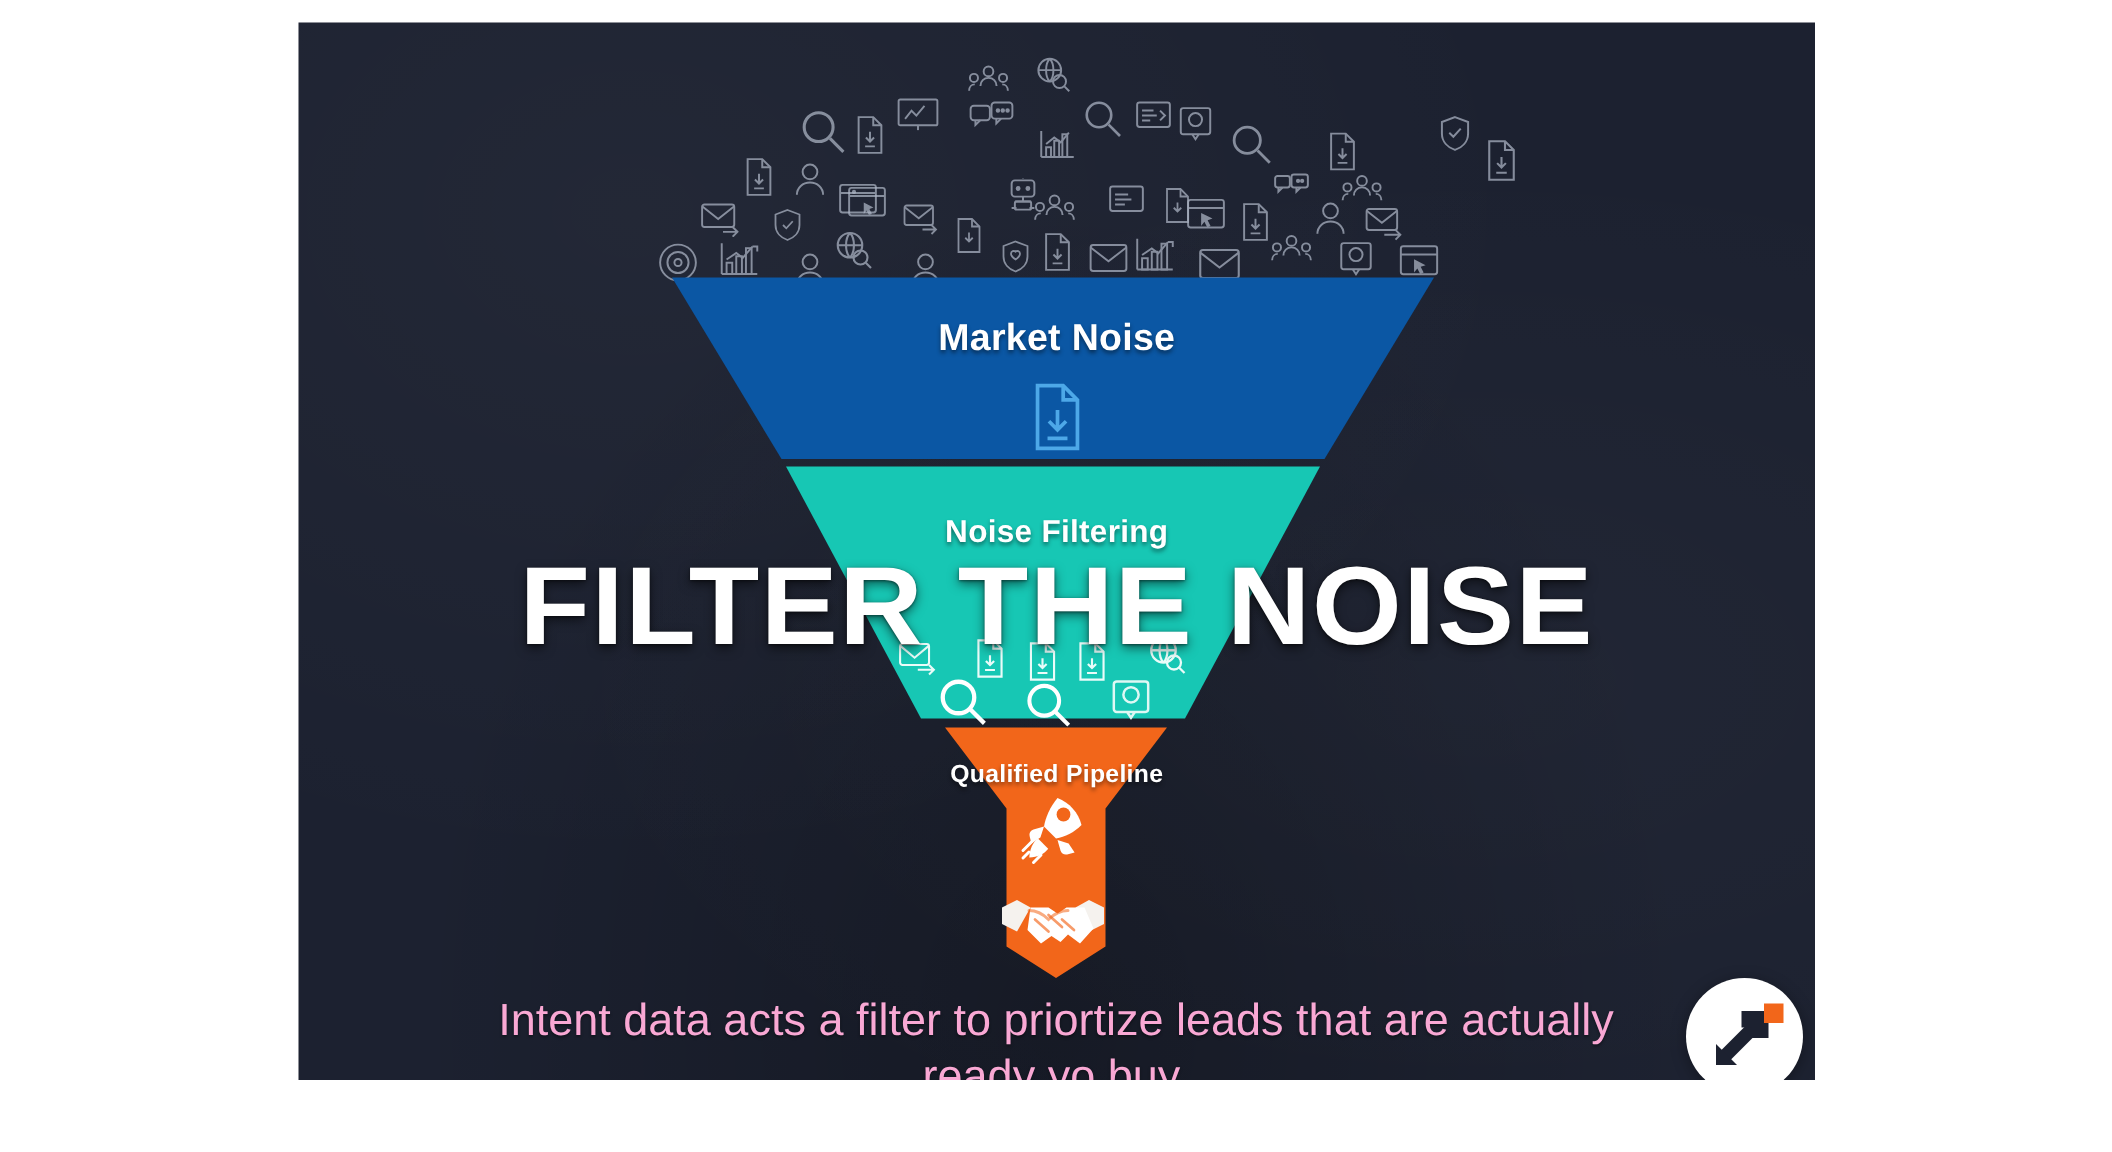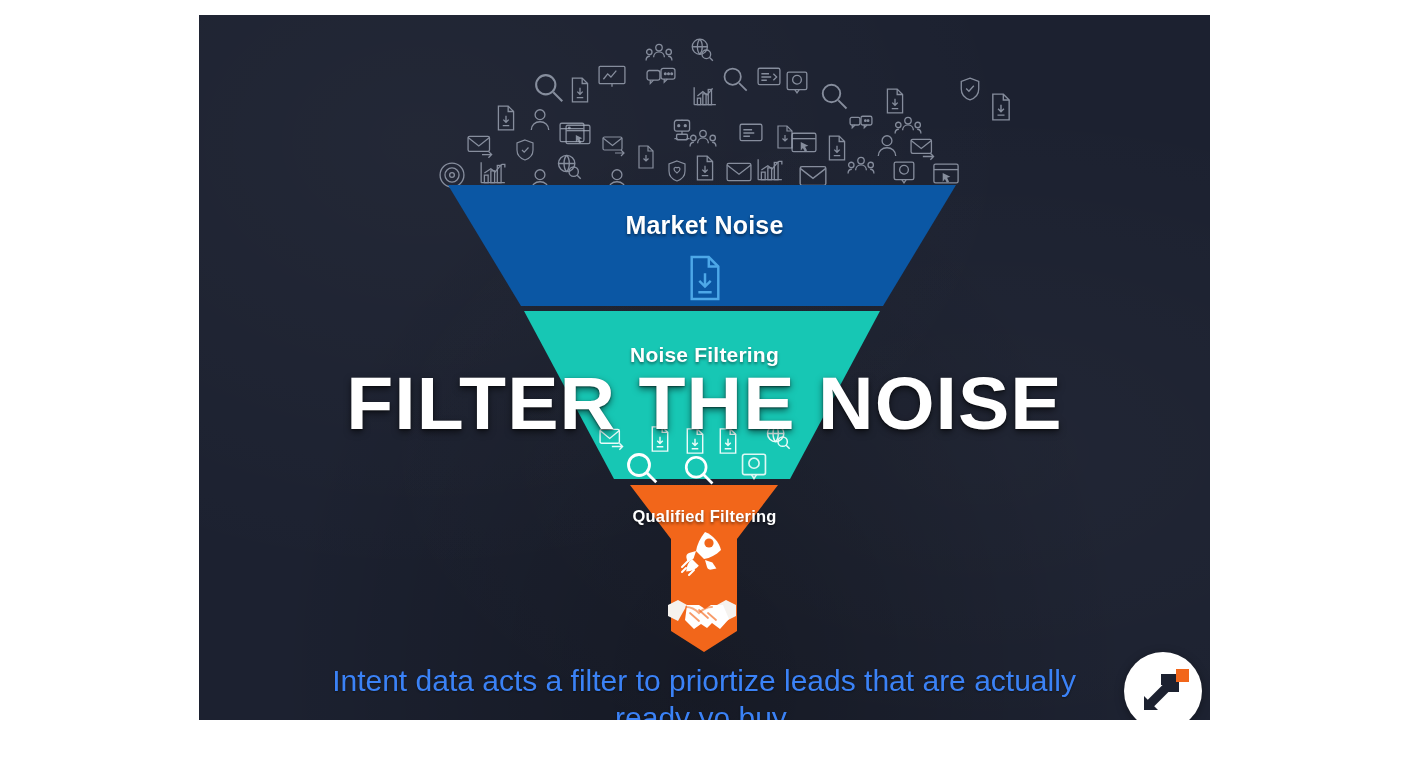--- a/index.html
+++ b/index.html
@@ -113,21 +113,21 @@
     white-space: nowrap;
   }
 
   
   #caption {
     position: absolute;
     top: 648px;
     left: 130px;
     width: 750px;
     text-align: center;
-    color: #3b82f6;
+    color: #f9a8d4;
     font-size: 30px;
     line-height: 1.23;
     text-shadow: 0 1px 2px rgba(0,0,0,0.4);
   }
 
   
   #logo-badge {
     position: absolute;
     left: 925px;
     top: 637px;
@@ -492,21 +492,21 @@
 
       <polygon points="249,170 757,170 684,291 322,291" fill="#0b57a4"></polygon>
 
       <polygon points="325,296 681,296 591,464 415,464" fill="#17c7b4"></polygon>
 
       <polygon points="431,470 579,470 538,524 538,616 505,637 472,616 472,524" fill="#f2661a"></polygon>
     </svg>
 
     <div class="band-label" id="label-market-noise">Market Noise</div>
     <div class="band-label" id="label-intent-filtering">Noise Filtering</div>
-    <div class="band-label" id="label-qualified-pipeline">Qualified Filtering</div>
+    <div class="band-label" id="label-qualified-pipeline">Qualified Pipeline</div>
 
     <div class="band-icon" style="left:487px;top:240px;">
       <svg width="38" height="46" viewBox="0 0 20 24" fill="none" stroke="#4da8e8" stroke-width="1.3">
         <path d="M3 1h9l5 5v17H3z"></path>
           <path d="M12 1v5h5"></path>
         <path d="M10 9.5v6.5M7 13.5L10 16.5l3-3M6.5 19.5h7"></path>
       </svg>
     </div>
 
     <div class="band-icon" style="left:400px;top:412px;">

